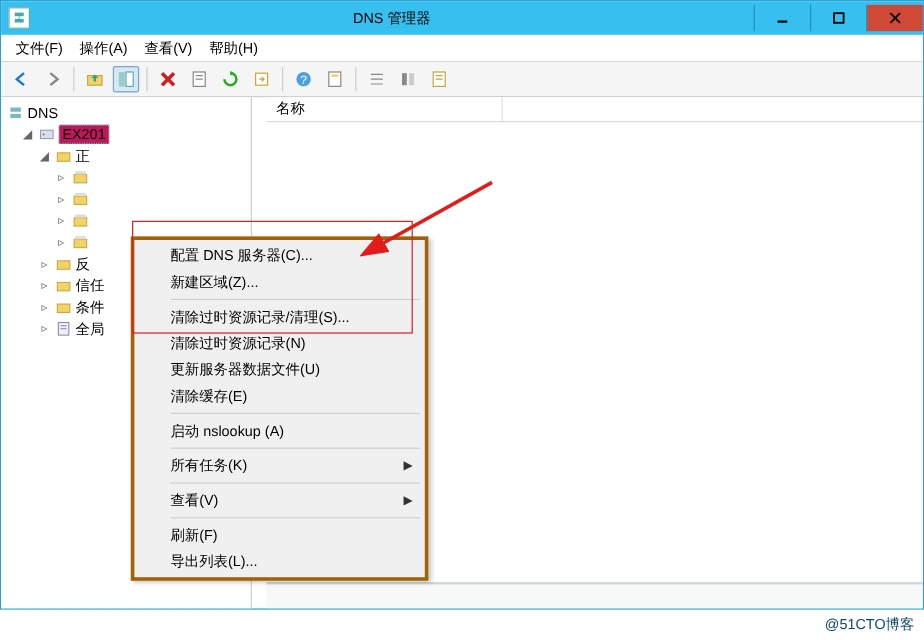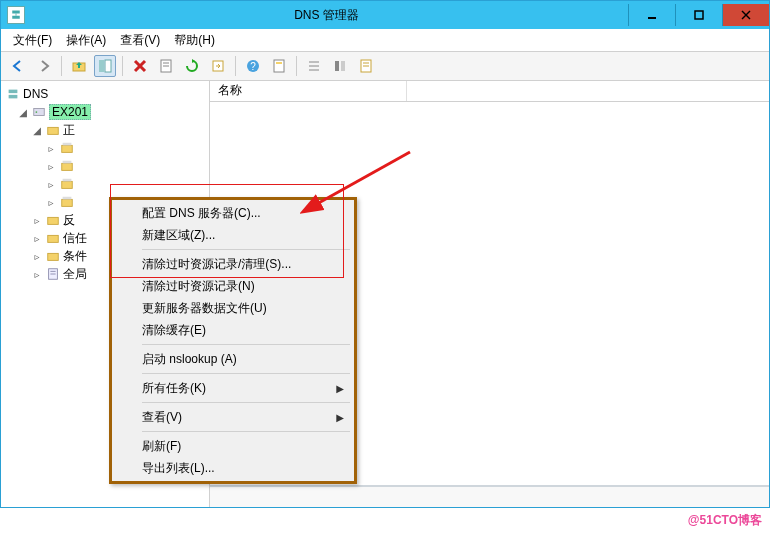--- a/index.html
+++ b/index.html
@@ -86,40 +86,41 @@
     display:flex; align-items:center; justify-content:center;
     border:1px solid transparent; border-radius:2px;
   }
   .tool-btn svg{width:16px;height:16px;}
   .tool-btn.toggled{border:1px solid #7aa3c9; background:#d6e7f5;}
   .content {
     flex: 1;
     display: flex;
     overflow: hidden;
     position: relative;
+    gap: 12px;
   }
   .tree-pane {
     width: 208px;
     border-right: 1px solid #d0d0d0;
     overflow: hidden;
     background:#fff;
   }
   .tree {
     padding: 4px 2px;
   }
   .node {
     display: flex; align-items: center;
     height: 18px;
     white-space: nowrap;
     gap: 2px;
   }
   .node .tw {display:inline-block; width:12px; text-align:center; color:#666; font-size:10px;}
   .node .ic {width:16px; height:16px; display:flex; align-items:center; justify-content:center;}
   .node .ic svg{width:14px; height:14px;}
-  .node.sel .lbl {background:#86efac; border:1px dotted #7aa; padding:0 2px;}
+  .node.sel .lbl {background:#be185d; border:1px dotted #7aa; padding:0 2px;}
   .list-pane {
     flex:1;
     display:flex; flex-direction:column;
   }
   .list-header {
     height: 20px;
     border-bottom: 1px solid #d0d0d0;
     display:flex; align-items:flex-end;
     background: #fff;
   }
@@ -169,22 +170,21 @@
   .arrow-annot {
     position:absolute;
     left:300px; top:150px;
     z-index:30;
     pointer-events:none;
   }
   .watermark {
     position:absolute;
     right:8px; bottom:4px;
     font-size:12px;
-    color:#ec4899;
-    font-weight:bold;
+    color:#0c4a6e;
   }
 </style>
 </head>
 <body>
 
 <div class="window">
 
   <div class="title-bar">
     <span class="title-icon">
       <svg viewBox="0 0 16 16">

